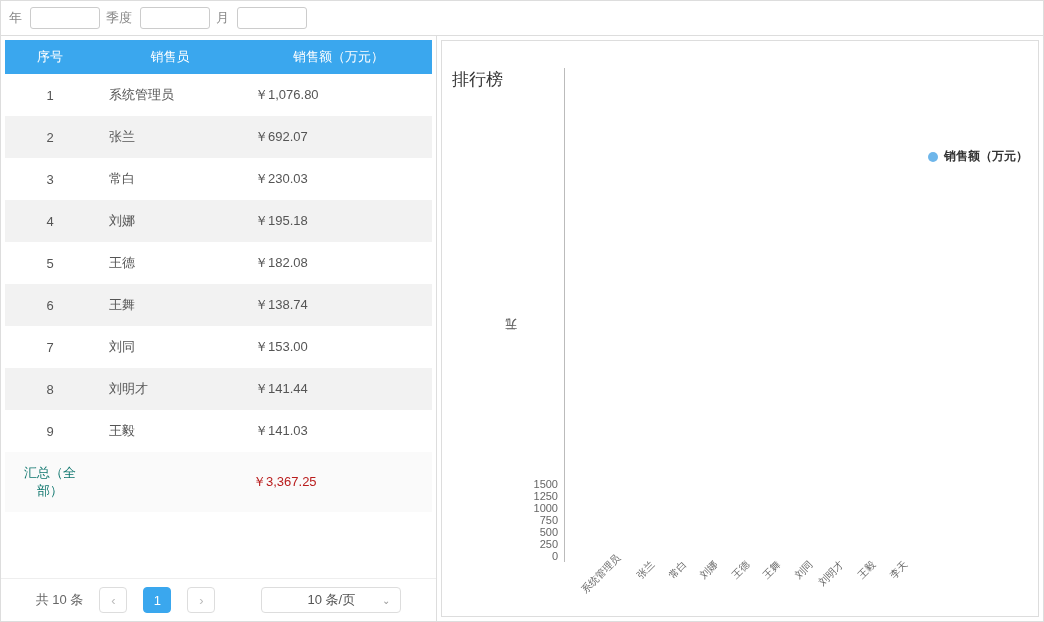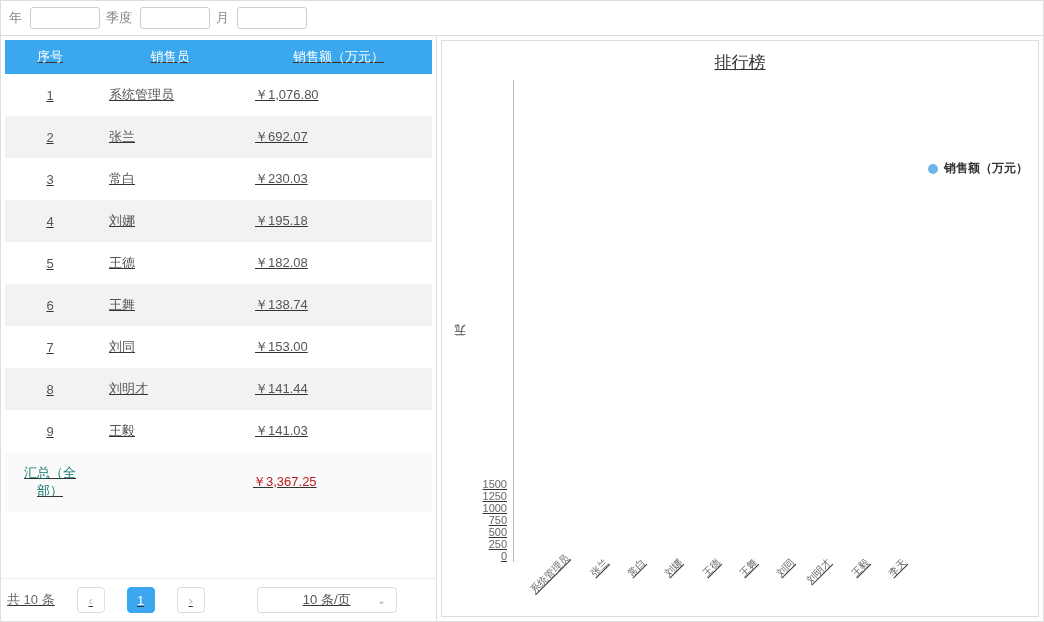--- a/index.html
+++ b/index.html
@@ -31,21 +31,20 @@
       height: 22px;
       border: 1px solid #ccc;
       border-radius: 3px;
       padding: 0 4px;
       font-size: 13px;
     }
     .main {
       display: flex;
       flex: 1;
       min-height: 0;
-      text-decoration: underline;
     }
     .left {
       width: 436px;
       display: flex;
       flex-direction: column;
       border-right: 1px solid #ddd;
     }
     .table-wrap { flex: 1; overflow: hidden; padding: 4px; }
     table {
       width: 100%;
@@ -71,25 +70,26 @@
     tfoot td {
       padding: 12px 8px;
       color: #0f766e;
       background: #fafafa;
     }
     tfoot td.idx { text-align: center; }
     tfoot td.amount { color: #b91c1c; }
     .pager {
       display: flex;
       align-items: center;
-      gap: 22px;
+      gap: 16px;
       padding: 8px 6px;
       border-top: 1px solid #eee;
       font-size: 13px;
       color: #666;
+      justify-content: center;
     }
     .pager-btn {
       width: 28px; height: 26px;
       border: 1px solid #ddd;
       border-radius: 4px;
       background: #fff;
       display: inline-flex;
       align-items: center;
       justify-content: center;
       color: #bbb;
@@ -112,22 +112,22 @@
       gap: 30px;
       color: #555;
       position: relative;
     }
     .pager-select .chev { position: absolute; right: 10px; color: #999; font-size: 10px; }
     .right {
       flex: 1;
       border: 1px solid #ddd;
       margin: 4px;
       display: flex;
-      flex-direction: column;
-      padding: 10px 10px 6px 10px;
+      flex-direction: row;
+      padding: 27px 10px 6px 10px;
       position: relative;
     }
     .chart-title {
       text-align: center;
       font-size: 17px;
       color: #333;
       margin-bottom: 6px;
     }
     .chart-body {
       flex: 1;

